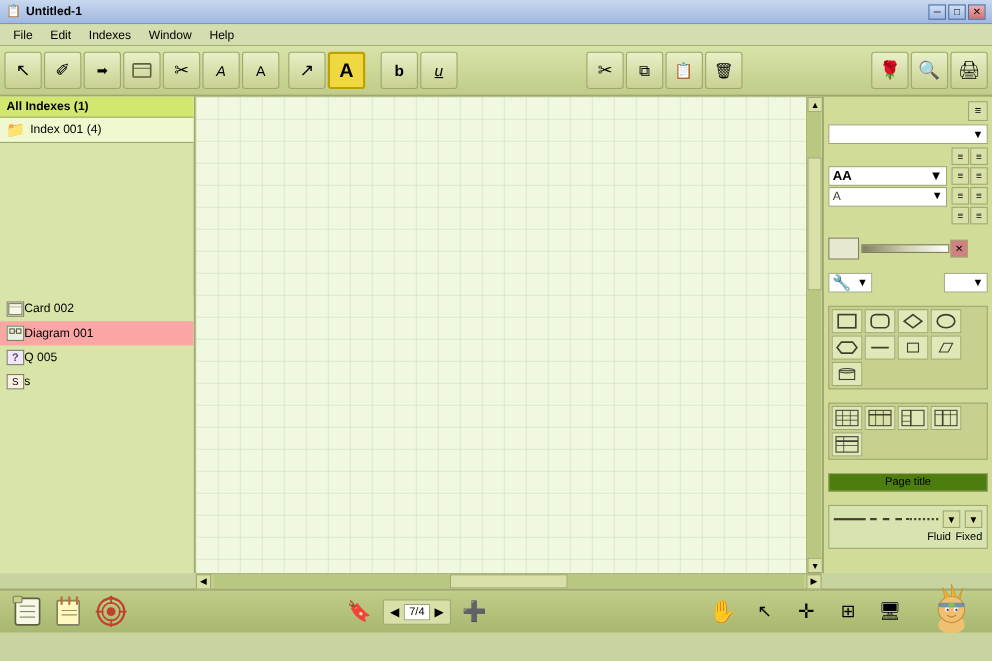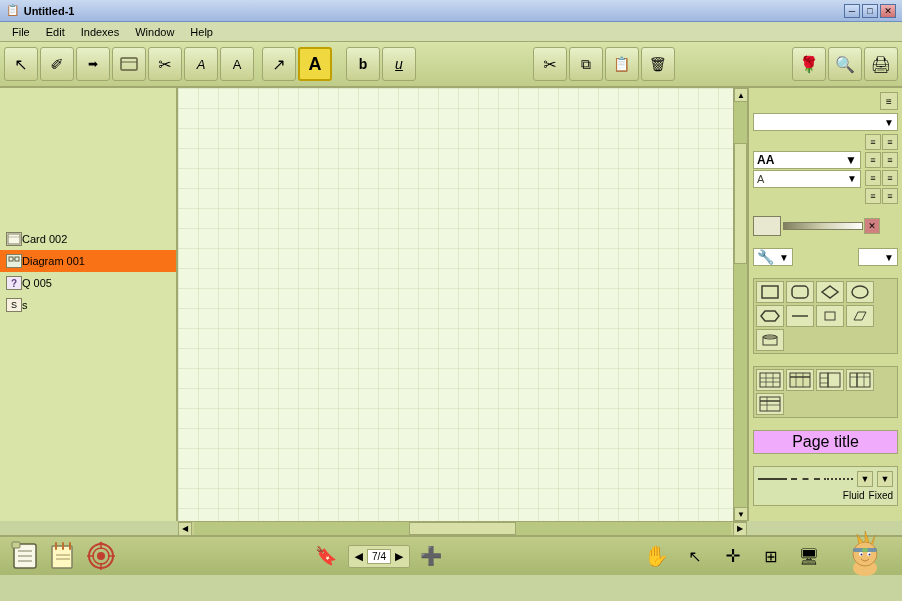--- a/index.html
+++ b/index.html
@@ -111,21 +111,21 @@
       overflow-y: auto;
     }
     .card-item {
       padding: 4px 6px;
       display: flex;
       align-items: center;
       gap: 0;
       cursor: pointer;
       font-size: 11px;
     }
-    .card-item.selected { background: #f97316; }
+    .card-item.selected { background: #fca5a5; }
     .card-icon {
       width: 16px; height: 14px;
       border: 1px solid #808060;
       background: #f0f0e0;
       font-size: 8px;
       display: flex; align-items: center; justify-content: center;
     }
 
     
     #canvas-area {
@@ -212,24 +212,24 @@
     }
     .rp-shape-btn {
       width: 28px; height: 22px;
       background: #e0e8b8;
       border: 1px solid #a0a870;
       display: flex; align-items: center; justify-content: center;
       font-size: 10px;
       cursor: pointer;
     }
     .rp-page-title {
-      background: #f0abfc;
+      background: #4d7c0f;
       border: 1px solid #a0a870;
       padding: 2px 6px;
-      font-size: 16px;
+      font-size: 10px;
       text-align: center;
     }
     .rp-fluid-fixed {
       display: flex;
       gap: 4px;
       font-size: 10px;
       justify-content: flex-end;
     }
 
     
@@ -343,20 +343,29 @@
   <div class="tb-btn" style="font-size:14px;">🗑</div>
   <div class="tb-separator" style="flex:1;"></div>
   <div class="tb-btn" style="font-size:16px; color:#8b0000;">🌹</div>
   <div class="tb-btn" style="font-size:16px;">🔍</div>
   <div class="tb-btn" style="font-size:16px;">🖨</div>
 </div>
 
 <div id="main-layout" style="height: 433px; display:flex;">
 
   <div id="left-panel">
+    <div id="index-section">
+      <div class="index-header">
+        <span>All Indexes (1)</span>
+      </div>
+      <div class="index-item">
+        <span class="folder-icon">📁</span>
+        <span>Index 001 (4)</span>
+      </div>
+    </div>
     <div style="height: 140px;"></div>
     <div id="card-section">
       <div class="card-item">
         <div class="card-icon">
           <svg width="14" height="12">
               <rect x="1" y="1" width="12" height="10" fill="#f8f8e8" stroke="#808060" stroke-width="1"></rect>
               <line x1="1" y1="4" x2="13" y2="4" stroke="#808060" stroke-width="0.5"></line>
             </svg>
         </div>
         <span>Card 002</span>

